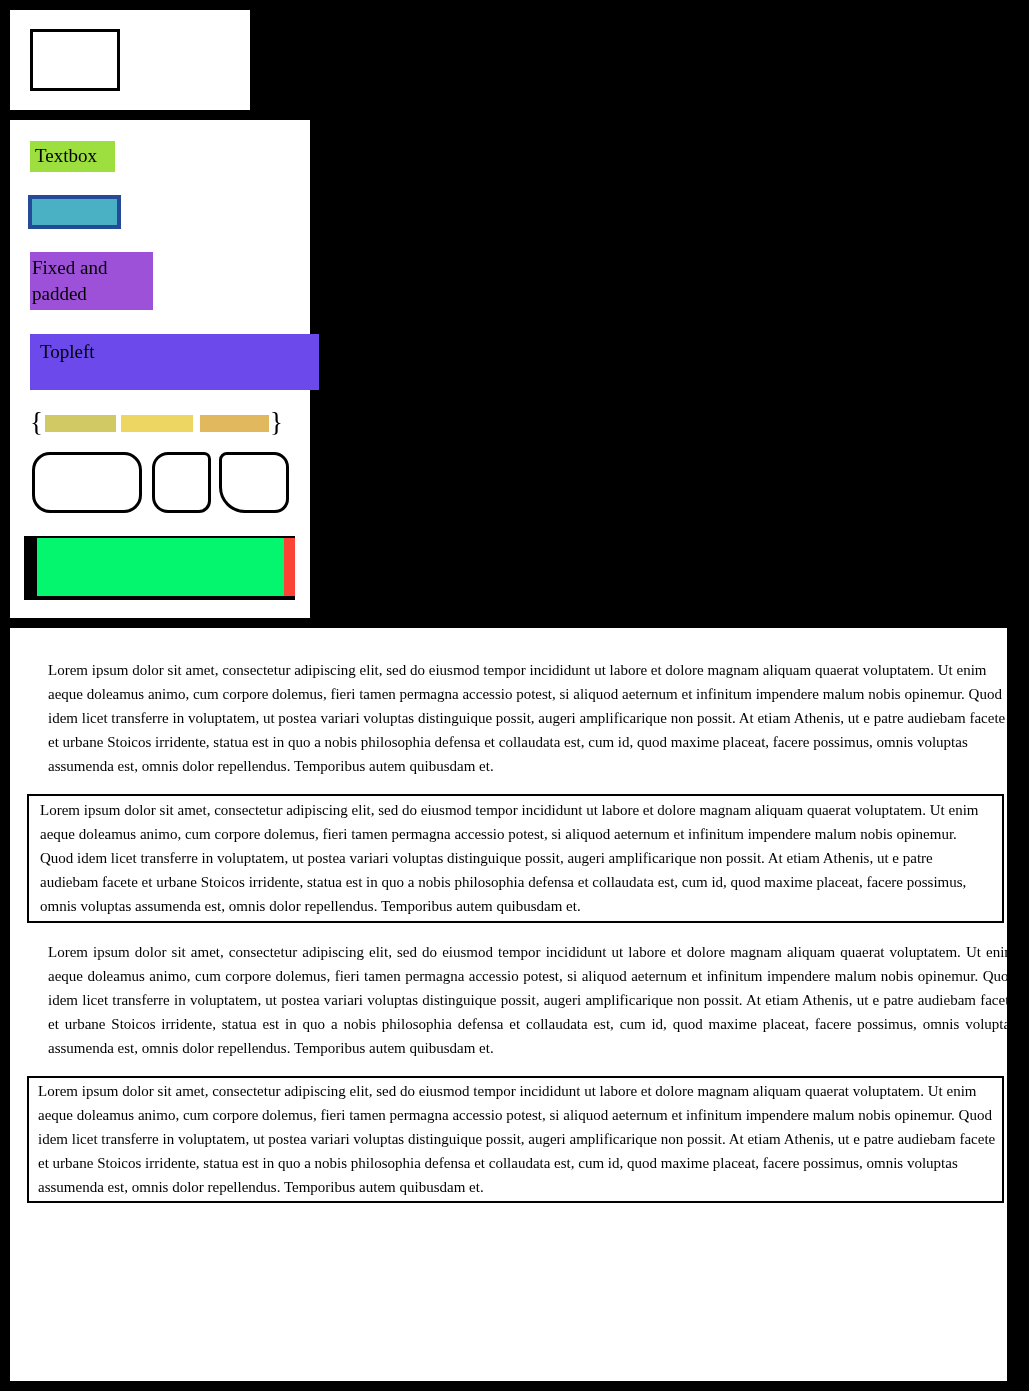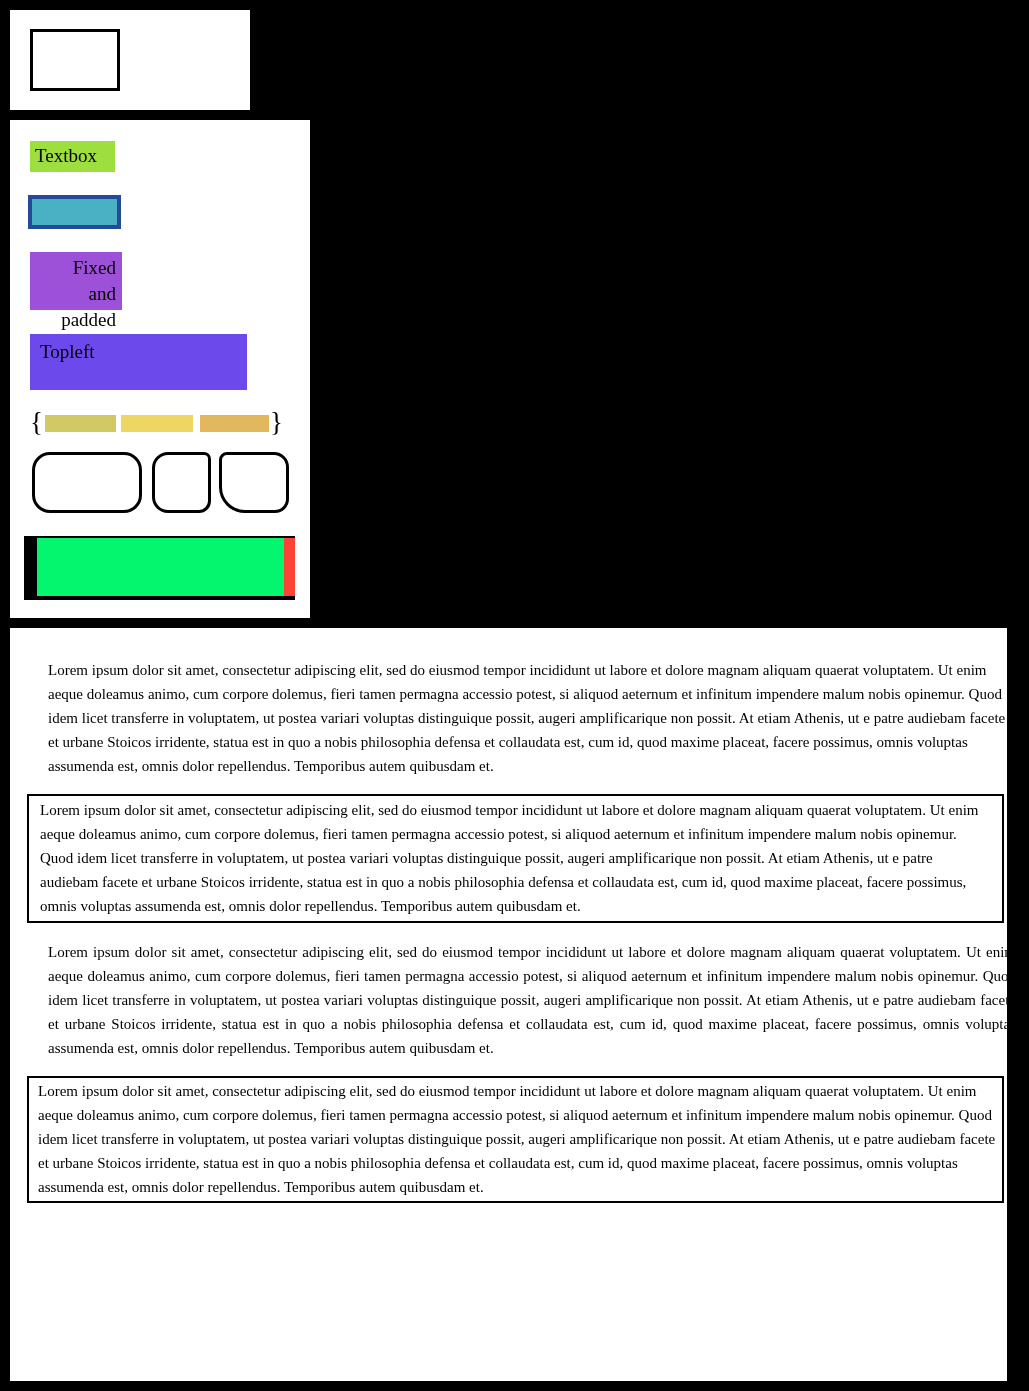--- a/index.html
+++ b/index.html
@@ -19,25 +19,25 @@
   
   #widget-panel { left:10px; top:120px; width:300px; height:498px; }
   #widget-panel > div { position:absolute; box-sizing:border-box; }
 
   .green-textbox {
     left:20px; top:21px; width:85px; height:31px;
     font-size:19px; line-height:30px; padding-left:5px;
   }
   .teal-box { left:18px; top:75px; width:93px; height:34px; border:4px solid; }
   .purple-box {
-    left:20px; top:132px; width:92px; height:58px;
-    font-size:19px; line-height:26px; padding:3px 6px 0 19px;text-align:right;
+    left:20px; top:132px; width:123px; height:58px;
+    font-size:19px; line-height:26px; padding:3px 6px 0 2px;
   }
   .topleft-box {
-    left:20px; top:214px; width:217px; height:56px;
+    left:20px; top:214px; width:289px; height:56px;
     font-size:19px; line-height:24px; padding:6px 0 0 10px;
   }
 
   .brace-row {
     left:20px; top:288px; width:252px; height:30px;
     display:flex; align-items:center; font-size:27px; line-height:30px;
   }
   .brace { flex:0 0 auto; transform:translateY(-1px); }
   .inline-bar { height:17px; flex:0 0 auto; }
   .bar-1 { width:71px; margin-left:2px; }

